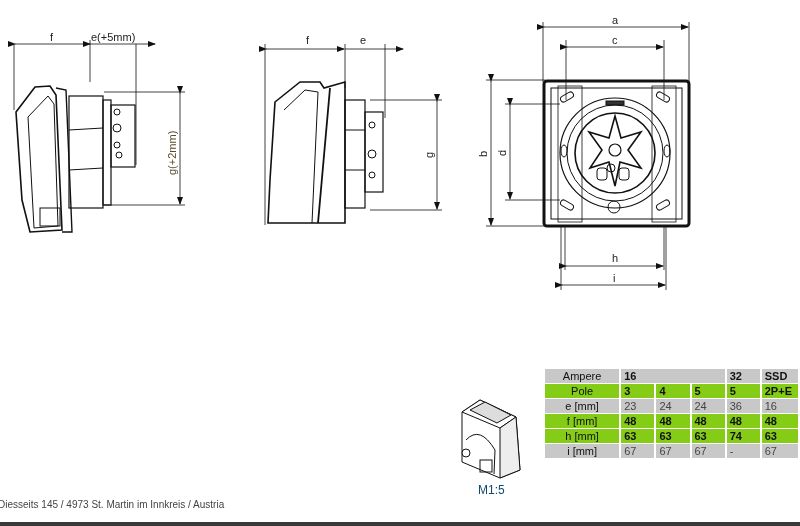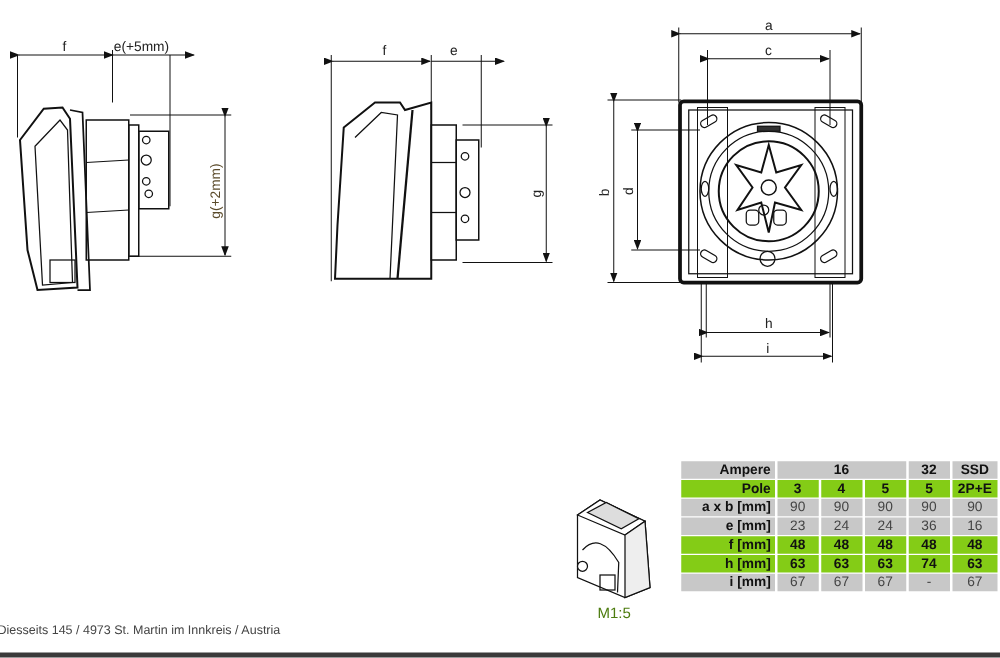--- a/index.html
+++ b/index.html
@@ -2,28 +2,28 @@
 <html><head>
 <meta charset="utf-8">
 <style>
   html, body { margin:0; padding:0; }
   body { width:800px; height:526px; background:#ffffff; position:relative; overflow:hidden; font-family:"Liberation Sans", sans-serif; }
   .drawing { position:absolute; left:0; top:0; }
   .dim { font-family:"Liberation Sans", sans-serif; font-size:11px; fill:#222; }
   .dim-rot { font-family:"Liberation Sans", sans-serif; font-size:11px; fill:#5a4a2a; }
   .tbl { position:absolute; left:543px; top:368px; border-collapse:separate; border-spacing:2px 1px; font-family:"Liberation Sans", sans-serif; font-size:11px; }
   .tbl td { height:14px; padding:0 3px; line-height:14px; }
-  .tbl td.lab { text-align:right; font-weight:bold; color:#111; width:76px; }
-  .tbl td.val { text-align:center; width:31px; }
+  .tbl td.lab { text-align:center; font-weight:normal; color:#111; width:76px; }
+  .tbl td.val { width:31px; }
   .tbl tr.dark td { background:#c8c8c8; }
   .tbl tr.light td { background:#84cc16; }
   .tbl tr.dark td.val { color:#444; font-weight:normal; }
   .tbl tr.light td.val { color:#111; font-weight:bold; }
   .tbl tr.hdr td.val { font-weight:bold; color:#111; }
-  .scale { position:absolute; left:478px; top:483px; font-size:12px; color:#4d7c0f; }
+  .scale { position:absolute; left:478px; top:483px; font-size:12px; color:#0c4a6e; }
   .footer-addr { position:absolute; left:-2px; top:499px; font-size:10px; color:#444; white-space:nowrap; }
   .footer-bar { position:absolute; left:0; top:522px; width:800px; height:4px; background:#3a3a3a; }
 </style>
 </head>
 <body>
 
 <svg class="drawing" width="800" height="526" viewBox="0 0 800 526">
   <defs>
     <marker id="arr" markerWidth="8" markerHeight="6" refX="7" refY="3" orient="auto" markerUnits="userSpaceOnUse">
       <path d="M0,0 L8,3 L0,6 z" fill="#111"></path>
@@ -160,28 +160,20 @@
     </tr>
     <tr class="light">
       <td class="lab">Pole</td>
       <td class="val">3</td>
       <td class="val">4</td>
       <td class="val">5</td>
       <td class="val">5</td>
       <td class="val">2P+E</td>
     </tr>
     <tr class="dark">
-      <td class="lab">a x b [mm]</td>
-      <td class="val">90</td>
-      <td class="val">90</td>
-      <td class="val">90</td>
-      <td class="val">90</td>
-      <td class="val">90</td>
-    </tr>
-    <tr class="dark">
       <td class="lab">e [mm]</td>
       <td class="val">23</td>
       <td class="val">24</td>
       <td class="val">24</td>
       <td class="val">36</td>
       <td class="val">16</td>
     </tr>
     <tr class="light">
       <td class="lab">f [mm]</td>
       <td class="val">48</td>

